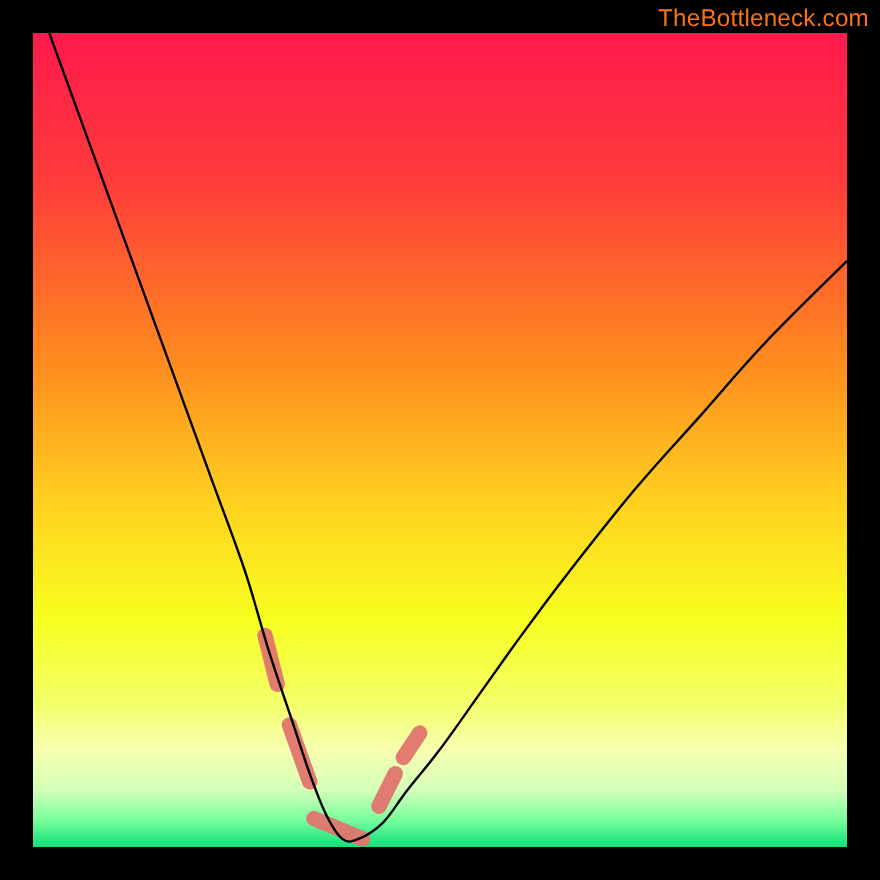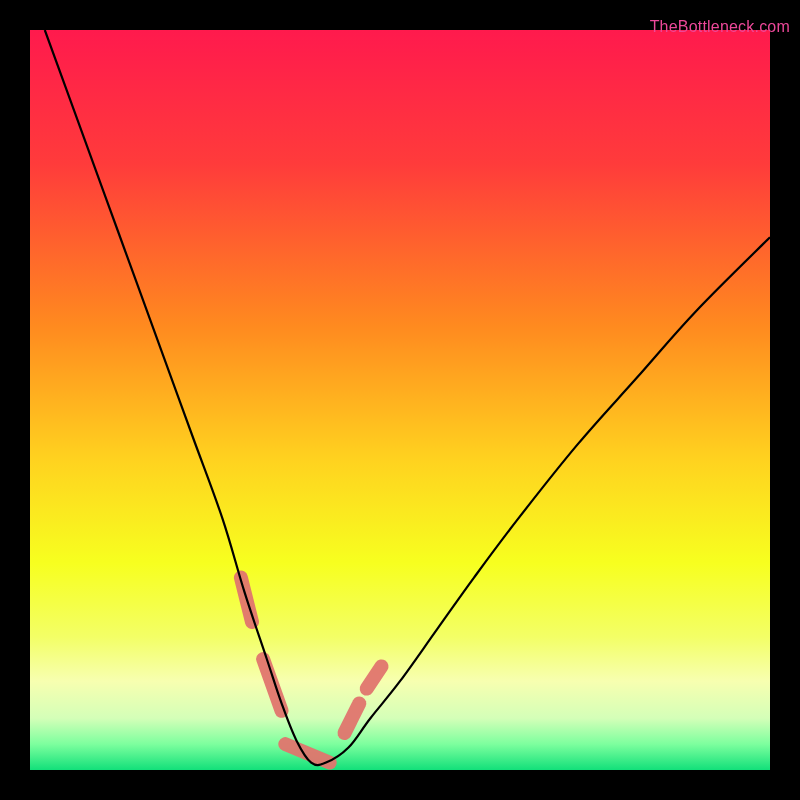--- a/index.html
+++ b/index.html
@@ -27,25 +27,24 @@
   }
   .gradient {
     position: absolute;
     left: 0; top: 0;
     width: 100%; height: 100%;
   }
   .watermark {
     position: absolute;
     top: 4px;
     right: 10px;
-    color: #ec4899;
-    font-size: 16px;
+    color: #f97316;
+    font-size: 22px;
     font-weight: 500;
     letter-spacing: 0.2px;
-    margin-top: 14px;
   }
   svg {
     position: absolute;
     left: 0; top: 0;
   }
   .curve {
     fill: none;
     stroke: #000;
     stroke-width: 2.2;
   }

